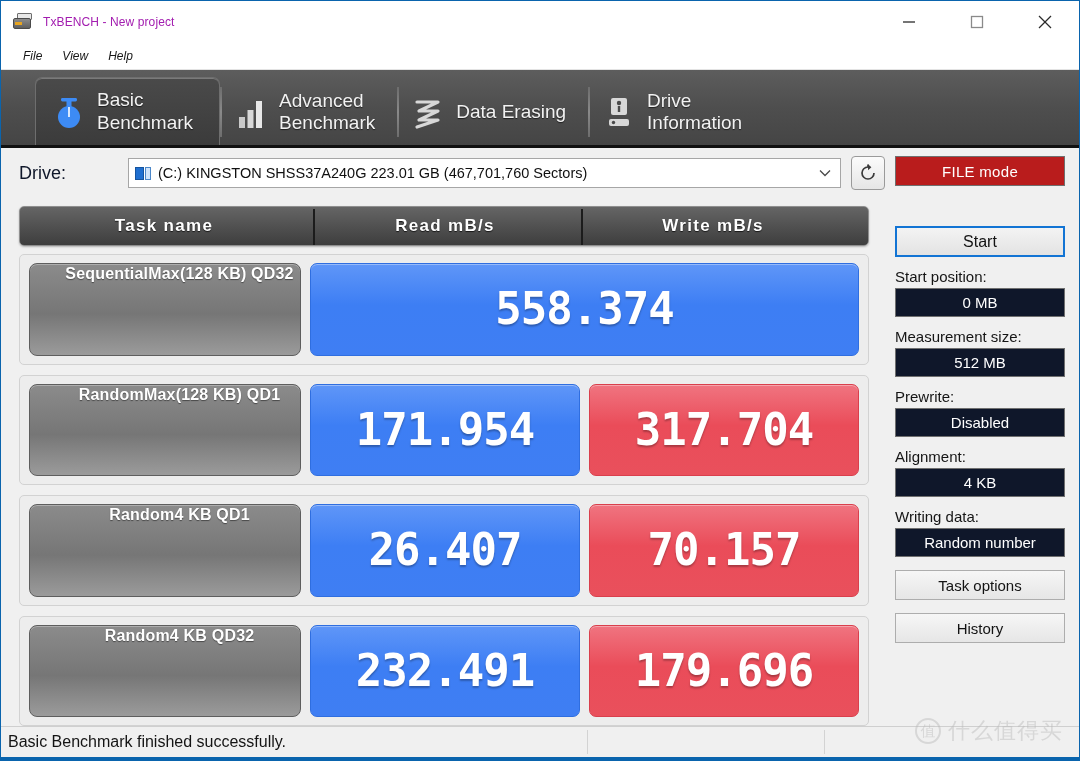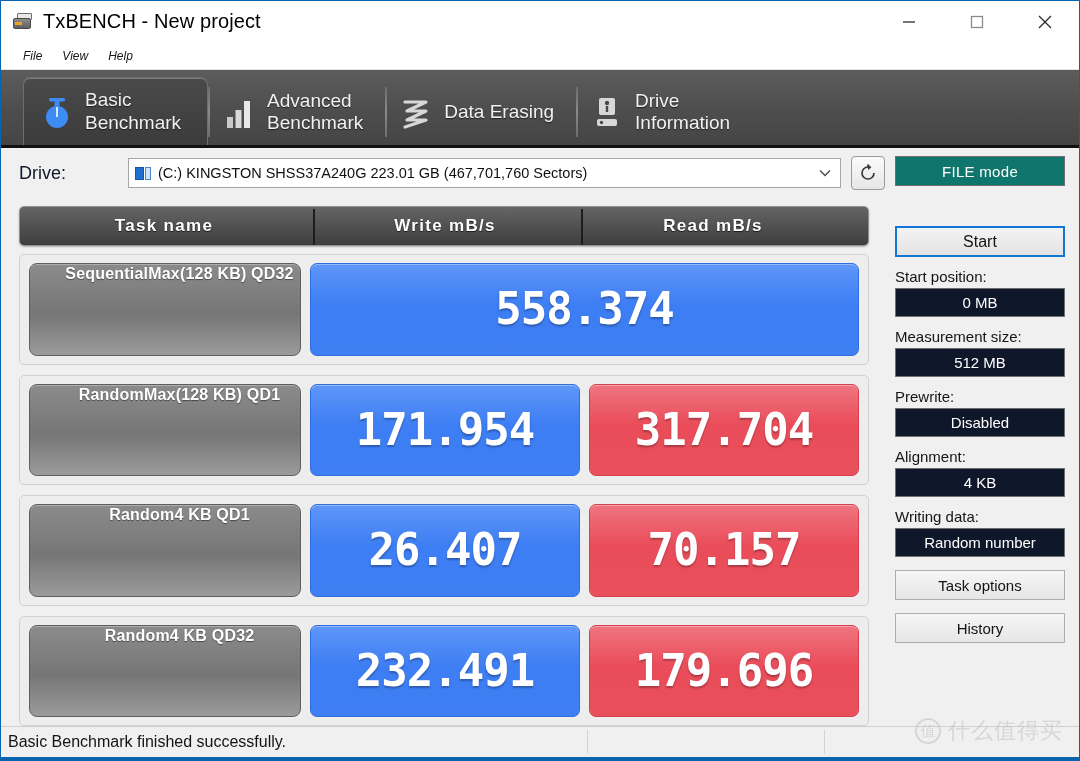--- a/index.html
+++ b/index.html
@@ -50,22 +50,22 @@
     background: #e8e8e8;
     border: 1px solid #6e6e6e;
     border-radius: 1px;
   }
   .title-icon .drv-led {
     position: absolute; left: 3px; top: 11px;
     width: 7px; height: 3px;
     background: #e8a520;
   }
   .title-text {
-    font-size: 20px;
-    color: #000000;
+    font-size: 12px;
+    color: #a21caf;
     letter-spacing: 0.1px;
     white-space: nowrap;
   }
   .win-controls {
     margin-left: auto;
     display: flex;
     height: 41px;
   }
   .win-btn {
     width: 68px; height: 41px;
@@ -91,21 +91,21 @@
     white-space: nowrap;
     font-style: italic;
   }
 
   
   .tabstrip {
     height: 78px;
     background: linear-gradient(#5d5d5d, #4e4e4e 50%, #454545);
     display: flex;
     align-items: flex-end;
-    padding-left: 22px;
+    padding-left: 34px;
     border-bottom: 3px solid #111;
     flex: 0 0 auto;
   }
   .tab {
     height: 66px;
     display: flex;
     align-items: center;
     gap: 11px;
     padding: 0 22px 0 14px;
     position: relative;
@@ -319,21 +319,21 @@
   
   .right-col {
     width: 192px;
     flex: 0 0 auto;
     padding: 8px 14px 0 8px;
     display: flex;
     flex-direction: column;
   }
   .mode-btn {
     height: 30px;
-    background: #0f766e;
+    background: #b91c1c;
     border: 1px solid #6f6f6f;
     color: #ffffff;
     font-size: 15px;
     display: flex; align-items: center; justify-content: center;
     letter-spacing: 0.3px;
   }
   .start-btn {
     height: 31px;
     margin-top: 40px;
     background: linear-gradient(#f3f3f3,#e3e3e3);
@@ -532,22 +532,22 @@
             <path d="M16 10 A6 6 0 1 1 10 4 L10 1.5" fill="none" stroke="#3a3a3a" stroke-width="1.7"></path>
             <path d="M13.4 4.2 L10 1.2 L10 7.2 Z" fill="#3a3a3a"></path>
           </svg>
         </div>
       </div>
 
       <div class="results">
 
         <div class="res-header">
           <div class="hc c1">Task name</div>
+          <div class="hc c2">Read mB/s</div>
           <div class="hc c3">Write mB/s</div>
-          <div class="hc c2">Read mB/s</div>
         </div>
 
         <div class="rows">
 
           <div class="row">
             <div class="cell-task">
               <div class="t1">Sequential</div>
               <div class="t2">Max(128 KB) QD32</div>
             </div>
             <div class="cell-val read">

